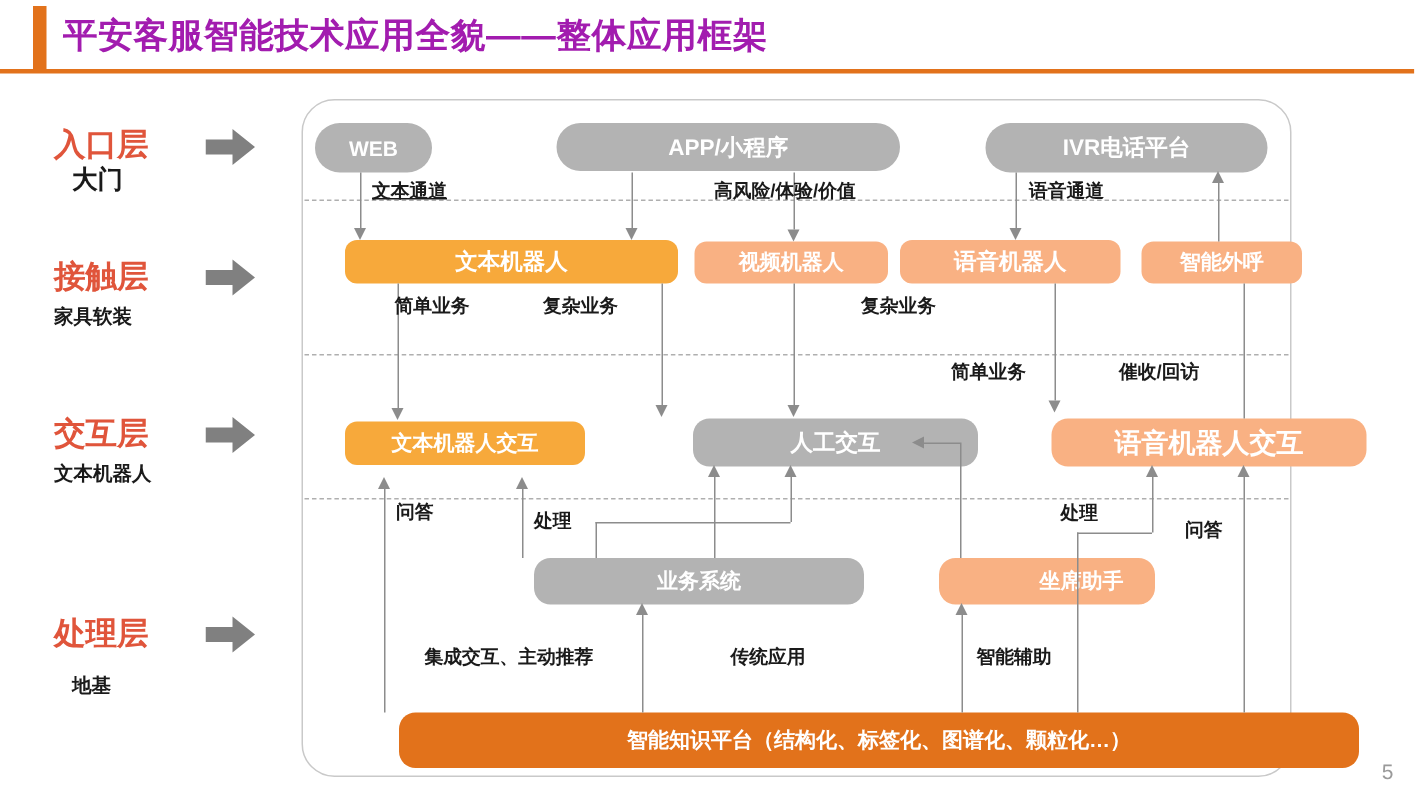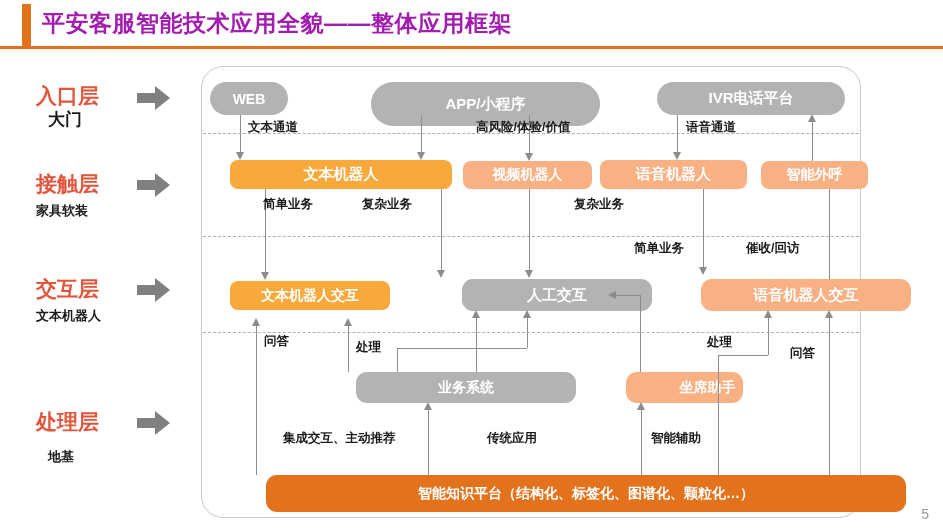--- a/index.html
+++ b/index.html
@@ -188,40 +188,40 @@
     <polygon points="0,8 18,8 18,1 33,13 18,25 18,18 0,18" fill="#808080"></polygon>
   </svg>
 
   <div class="canvas"></div>
 
   <div class="sep" style="left:203px; top:133px; width:656px;"></div>
   <div class="sep" style="left:203px; top:236px; width:656px;"></div>
   <div class="sep" style="left:203px; top:332px; width:656px;"></div>
 
   <div class="node pill gray" style="left:210px; top:82px; width:78px; height:33px; font-size:14px;">WEB</div>
-  <div class="node pill gray" style="left:371px; top:82px; width:229px; height:44px; font-size:15px;">APP/小程序</div>
+  <div class="node pill gray" style="left:371px; top:82px; width:229px; height:32px; font-size:15px;">APP/小程序</div>
   <div class="node pill gray" style="left:657px; top:82px; width:188px; height:33px; font-size:15px;">IVR电话平台</div>
 
   <div class="node rr orange-dark" style="left:230px; top:160px; width:222px; height:29px; font-size:15px;">文本机器人</div>
   <div class="node rr orange-soft" style="left:463px; top:161px; width:129px; height:28px; font-size:14px;">视频机器人</div>
   <div class="node rr orange-soft" style="left:600px; top:160px; width:147px; height:29px; font-size:15px;">语音机器人</div>
   <div class="node rr orange-soft" style="left:761px; top:161px; width:107px; height:28px; font-size:14px;">智能外呼</div>
 
   <div class="node rr orange-dark" style="left:230px; top:281px; width:160px; height:29px; font-size:14px;">文本机器人交互</div>
   <div class="node rr-lg gray" style="left:418px; top:279px; width:190px; height:32px; font-size:15px;">人工交互</div>
-  <div class="node rr-lg orange-soft" style="left:657px; top:279px; width:210px; height:32px; font-size:15px;">语音机器人交互</div>
+  <div class="node rr-lg orange-soft" style="left:657px; top:279px; width:210px; height:32px; font-size:18px;">语音机器人交互</div>
 
   <div class="node rr-lg gray" style="left:312px; top:372px; width:220px; height:31px; font-size:14px;">业务系统</div>
-  <div class="node rr-lg orange-soft" style="left:582px; top:372px; width:117px; height:31px; font-size:14px;padding-left:46px;">坐席助手</div>
+  <div class="node rr-lg orange-soft" style="left:582px; top:372px; width:144px; height:31px; font-size:14px;padding-left:46px;">坐席助手</div>
 
   <div class="node rr-lg orange-full" style="left:222px; top:475px; width:640px; height:37px; font-size:14px;">智能知识平台（结构化、标签化、图谱化、颗粒化…）</div>
 
   <div class="vline" style="left:240px; top:115px; height:37px;"></div>
   <div class="arrow-head ah-down" style="left:235.5px; top:152px;"></div>
-  <div class="edge-label" style="left:248px; top:119px;">文本通道</div>
+  <div class="edge-label" style="left:248px; top:119px;text-decoration:underline;">文本通道</div>
 
   <div class="vline" style="left:421px; top:115px; height:37px;"></div>
   <div class="arrow-head ah-down" style="left:416.5px; top:152px;"></div>
 
   <div class="vline" style="left:529px; top:115px; height:38px;"></div>
   <div class="arrow-head ah-down" style="left:524.5px; top:153px;"></div>
   <div class="edge-label" style="left:476px; top:119px;">高风险/体验/价值</div>
 
   <div class="vline" style="left:677px; top:115px; height:37px;"></div>
   <div class="arrow-head ah-down" style="left:672.5px; top:152px;"></div>

